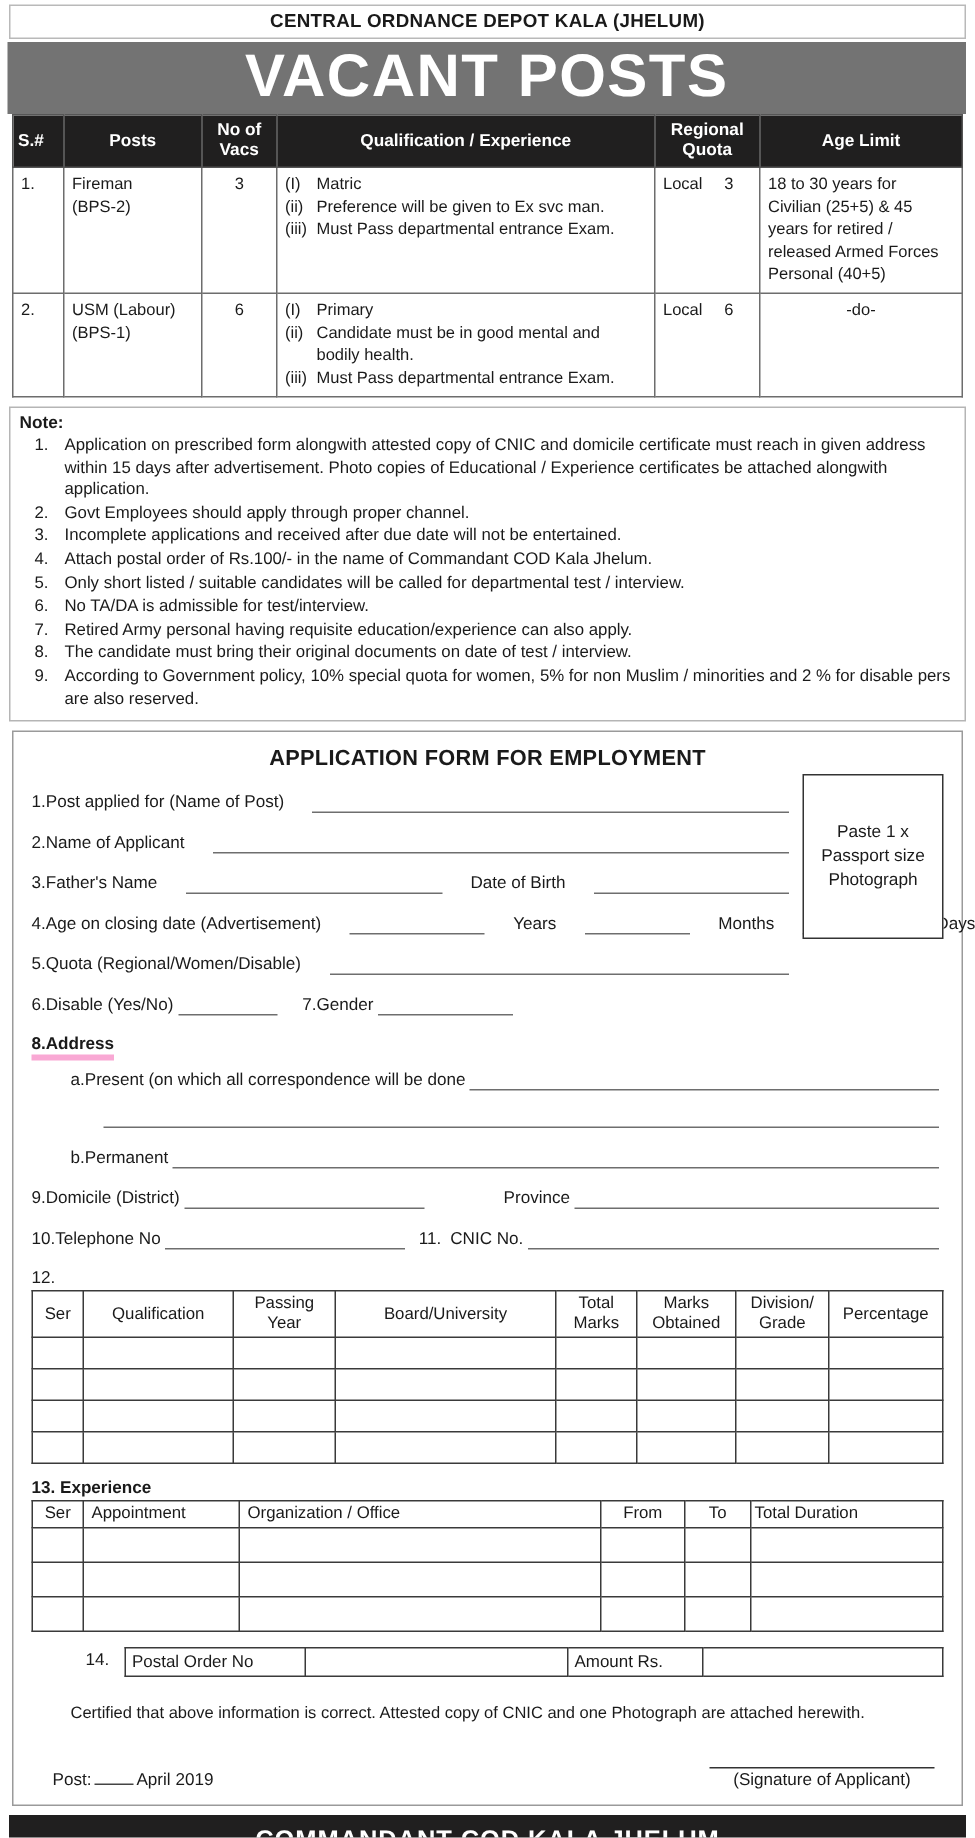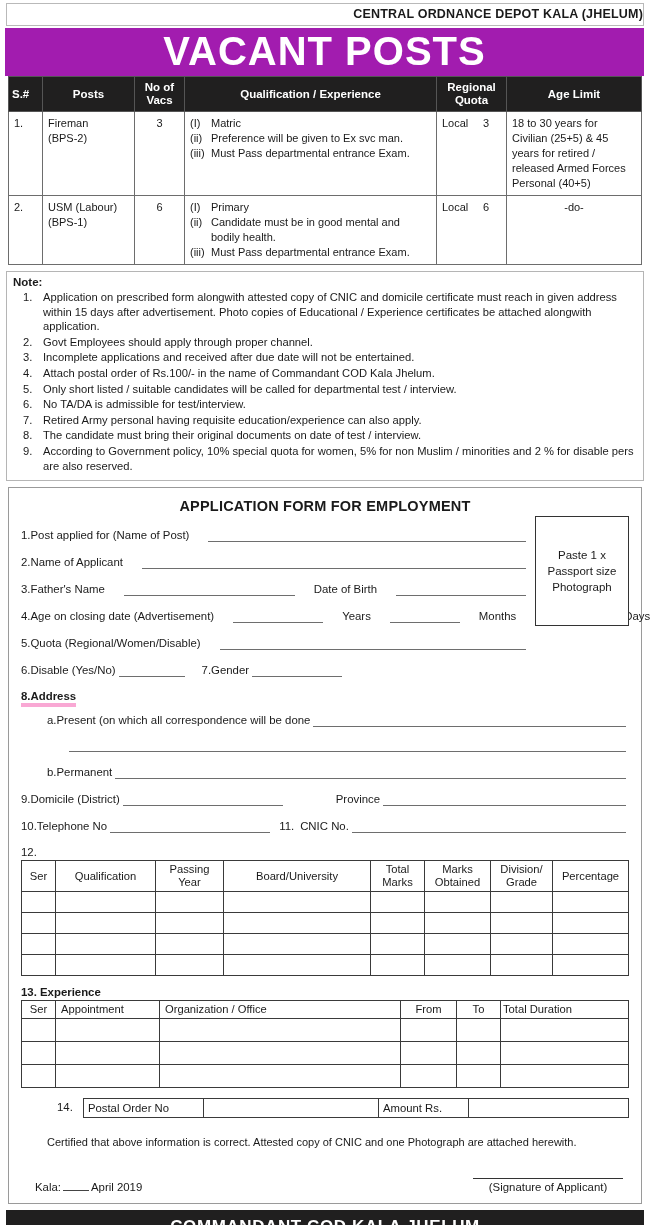--- a/index.html
+++ b/index.html
@@ -26,27 +26,26 @@
     margin: 3px 6px 0 6px;
     border: 1px solid #b9b9b9;
     background: #ffffff;
     text-align: center;
     padding: 3px 0 4px 0;
   }
   .org-bar .t {
     font-weight: bold;
     font-size: 12.5px;
     letter-spacing: .2px;
-    text-align: right;
   }
 
   
   .banner {
     margin: 2px 6px 0 5px;
-    background: #a21caf;
+    background: #737373;
     color: #ffffff;
     text-align: center;
     padding: 1px 0 3px 0;
   }
   .banner .t {
     font-weight: bold;
     font-size: 40px;
     line-height: 44px;
     letter-spacing: 1px;
   }
@@ -598,21 +597,21 @@
           <td class="pc4"></td>
         </tr>
       </tbody>
         </table>
     </div>
 
     <div class="certify">Certified that above information is correct. Attested copy of CNIC and one Photograph are attached herewith.</div>
 
     <div class="sign-row">
       <div class="date-blk">
-        <span>Kala:</span><span class="dline"></span><span>April 2019</span>
+        <span>Post:</span><span class="dline"></span><span>April 2019</span>
       </div>
       <div class="sign-blk">
         <div class="sline"></div>
         <div>(Signature of Applicant)</div>
       </div>
     </div>
   </div>
 
   <div class="footer">
     <div class="t">COMMANDANT COD KALA JHELUM</div>

